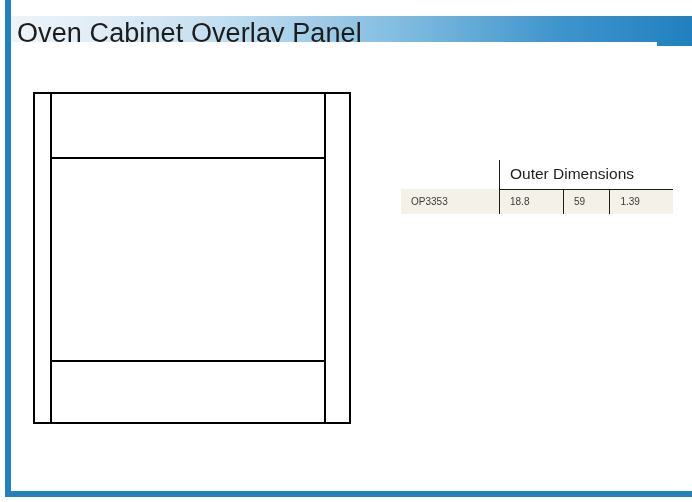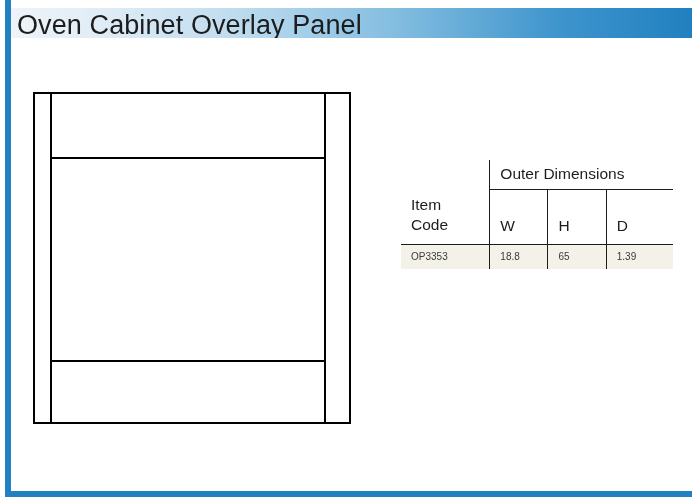--- a/index.html
+++ b/index.html
@@ -24,21 +24,21 @@
     border-left: 6px solid #2180c0;
     border-bottom: 6px solid #2180c0;
     box-sizing: border-box;
     background: #ffffff;
   }
 
   
   #title-bar {
     position: absolute;
     left: 0px;
-    top: 8px;
+    top: 16px;
     width: 681px;
     height: 30px;
     background: linear-gradient(to right,
                 #eef4f9 0%,
                 #dfecf6 14%,
                 #bedcef 33%,
                 #7fbbdf 58%,
                 #3f95cd 80%,
                 #2180c0 100%);
     overflow: hidden;
@@ -166,32 +166,23 @@
         <line x1="18" y1="269" x2="292" y2="269" stroke="#000000" stroke-width="2"></line>
       </svg>
     </div>
 
     <table id="dim-table">
       <tbody>
         <tr>
           <td class="group-blank"></td>
           <td class="group-head" colspan="3">Outer Dimensions</td>
         </tr>
-        <tr>
-          <td class="col-head-item">
-            <span>Item</span><br>
-            <span>Code</span>
-          </td>
-          <td class="col-head w-col">W</td>
-          <td class="col-head h-col">H</td>
-          <td class="col-head d-col">D</td>
-        </tr>
         <tr class="data-row">
           <td>OP3353</td>
           <td class="cell-div">18.8</td>
-          <td class="cell-div">65</td>
+          <td class="cell-div">59</td>
           <td class="cell-div">1.39</td>
         </tr>
       </tbody>
     </table>
 
   </div>
 </div>
 
 </body></html>

